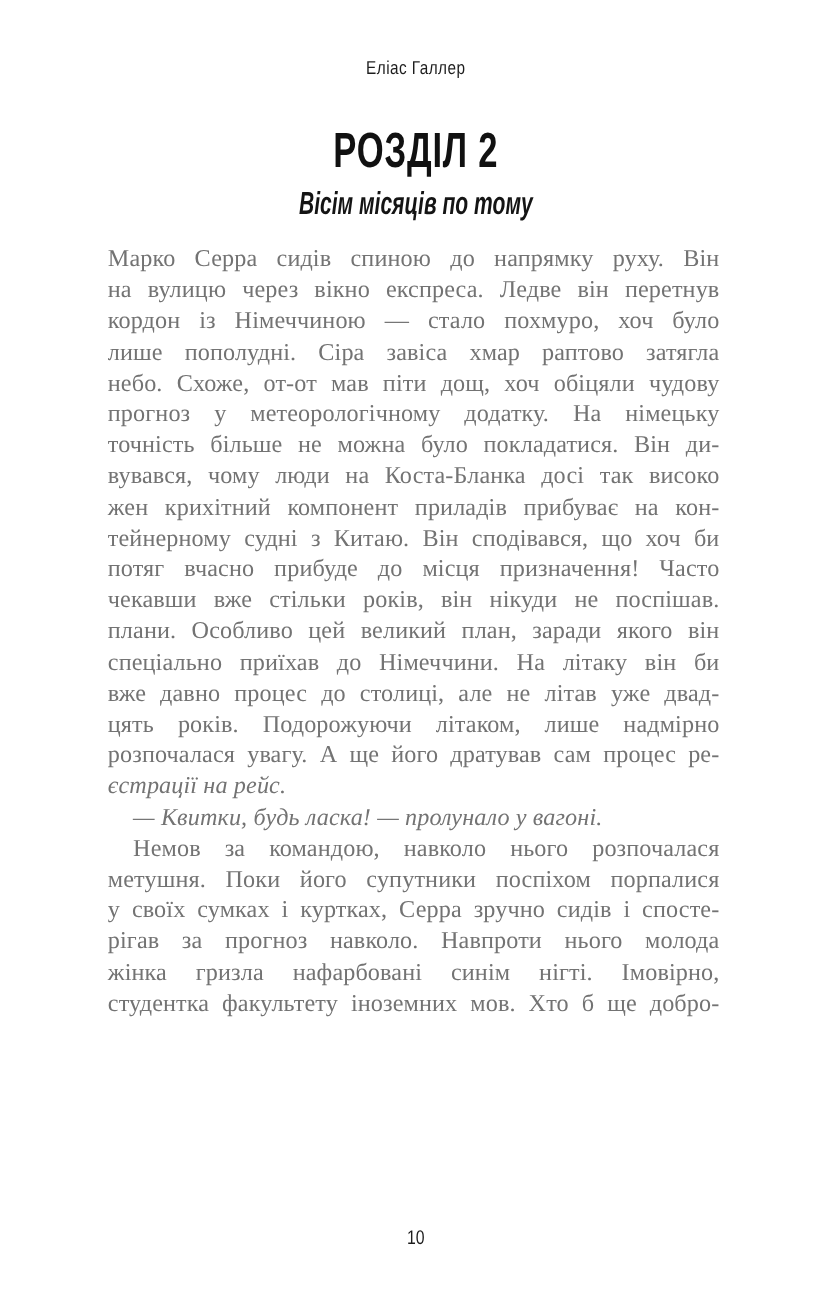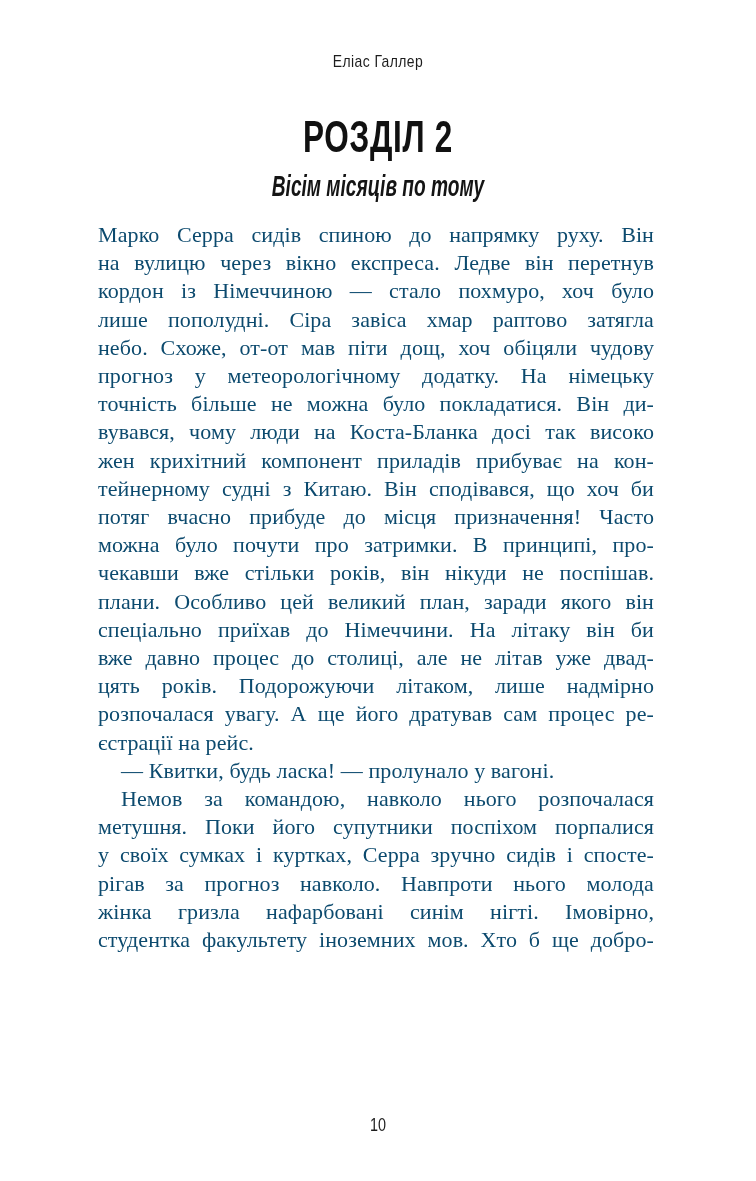--- a/index.html
+++ b/index.html
@@ -66,25 +66,25 @@
   }
   .body-text {
     position: absolute;
     top: 221px;
     left: 98px;
     width: 556px;
     font-family: "Liberation Serif", serif;
     font-size: 22px;
     line-height: 28.2px;
     letter-spacing: 0.1px;
-    color: #0c4a6e;
+    color: #737373;
   }
   .bl { white-space: normal; }
   .j  { text-align: justify; text-align-last: justify; }
-  .l  { text-align: left; text-align-last: left; }
+  .l  { text-align: left; text-align-last: left; font-style: italic; }
   .ind { text-indent: 23px; }
   .page-number {
     position: absolute;
     top: 1116px;
     left: 0;
     width: 756px;
     text-align: center;
     font-family: "Liberation Sans", sans-serif;
     font-size: 18px;
     line-height: 18px;
@@ -109,21 +109,20 @@
     <div class="bl j">на вулицю через вікно експреса. Ледве він перетнув</div>
     <div class="bl j">кордон із Німеччиною — стало похмуро, хоч було</div>
     <div class="bl j">лише пополудні. Сіра завіса хмар раптово затягла</div>
     <div class="bl j">небо. Схоже, от-от мав піти дощ, хоч обіцяли чудову</div>
     <div class="bl j">прогноз у метеорологічному додатку. На німецьку</div>
     <div class="bl j">точність більше не можна було покладатися. Він ди-</div>
     <div class="bl j">вувався, чому люди на Коста-Бланка досі так високо</div>
     <div class="bl j">жен крихітний компонент приладів прибуває на кон-</div>
     <div class="bl j">тейнерному судні з Китаю. Він сподівався, що хоч би</div>
     <div class="bl j">потяг вчасно прибуде до місця призначення! Часто</div>
-    <div class="bl j">можна було почути про затримки. В принципі, про-</div>
     <div class="bl j">чекавши вже стільки років, він нікуди не поспішав.</div>
     <div class="bl j">плани. Особливо цей великий план, заради якого він</div>
     <div class="bl j">спеціально приїхав до Німеччини. На літаку він би</div>
     <div class="bl j">вже давно процес до столиці, але не літав уже двад-</div>
     <div class="bl j">цять років. Подорожуючи літаком, лише надмірно</div>
     <div class="bl j">розпочалася увагу. А ще його дратував сам процес ре-</div>
     <div class="bl l">єстрації на рейс.</div>
     <div class="bl l ind">— Квитки, будь ласка! — пролунало у вагоні.</div>
     <div class="bl j ind">Немов за командою, навколо нього розпочалася</div>
     <div class="bl j">метушня. Поки його супутники поспіхом порпалися</div>

